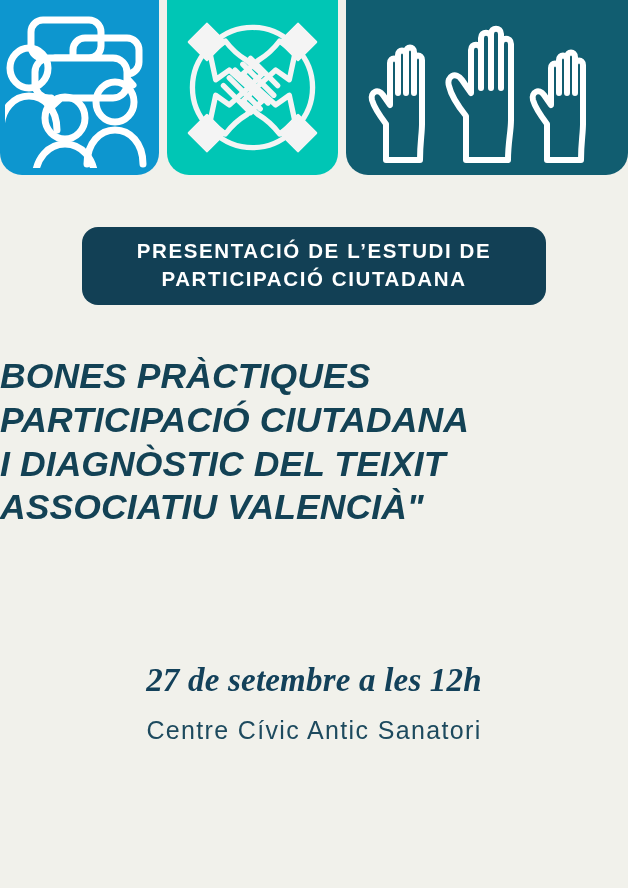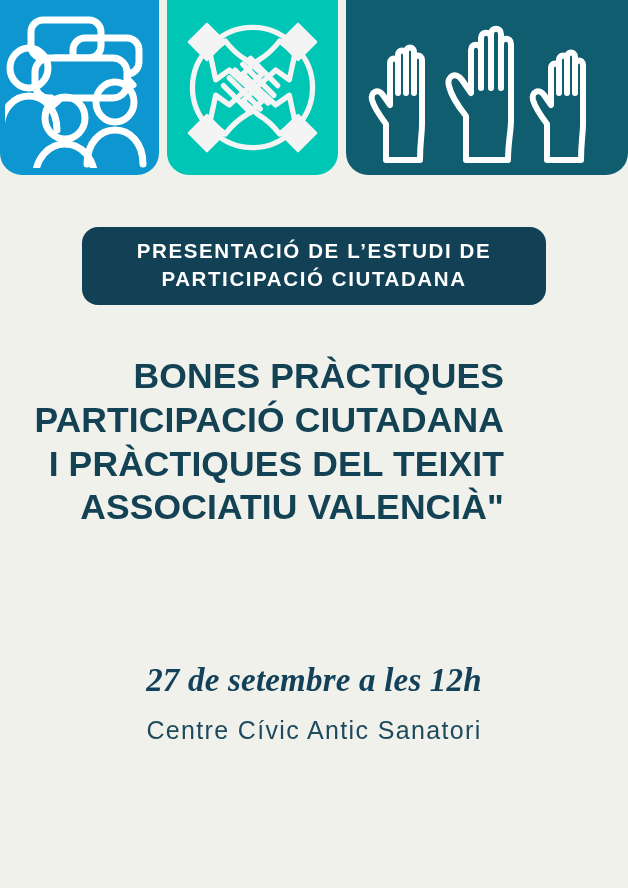--- a/index.html
+++ b/index.html
@@ -62,21 +62,22 @@
     text-align: center;
     white-space: nowrap;
   }
 
   
   .main-title {
     position: absolute;
     top: 355px;
     left: 0;
     width: 504px;
-    text-align: right;
+    text-align: left;
+    font-style: italic;
   }
   .title-line {
     color: #134255;
     font-size: 35.5px;
     font-weight: bold;
     letter-spacing: 0.1px;
     line-height: 1.235;
     white-space: nowrap;
   }
 
@@ -185,21 +186,21 @@
 </div>
 
 <div class="kicker-badge">
   <div class="kicker-line">PRESENTACIÓ DE L’ESTUDI DE</div>
   <div class="kicker-line">PARTICIPACIÓ CIUTADANA</div>
 </div>
 
 <div class="main-title">
   <div class="title-line">BONES PRÀCTIQUES</div>
   <div class="title-line">PARTICIPACIÓ CIUTADANA</div>
-  <div class="title-line">I PRÀCTIQUES DEL TEIXIT</div>
+  <div class="title-line">I DIAGNÒSTIC DEL TEIXIT</div>
   <div class="title-line">ASSOCIATIU VALENCIÀ"</div>
 </div>
 
 <div class="event-date">27 de setembre a les 12h</div>
 <div class="event-venue">Centre Cívic Antic Sanatori</div>
 
 <div class="logo-strip">
 
   
   

